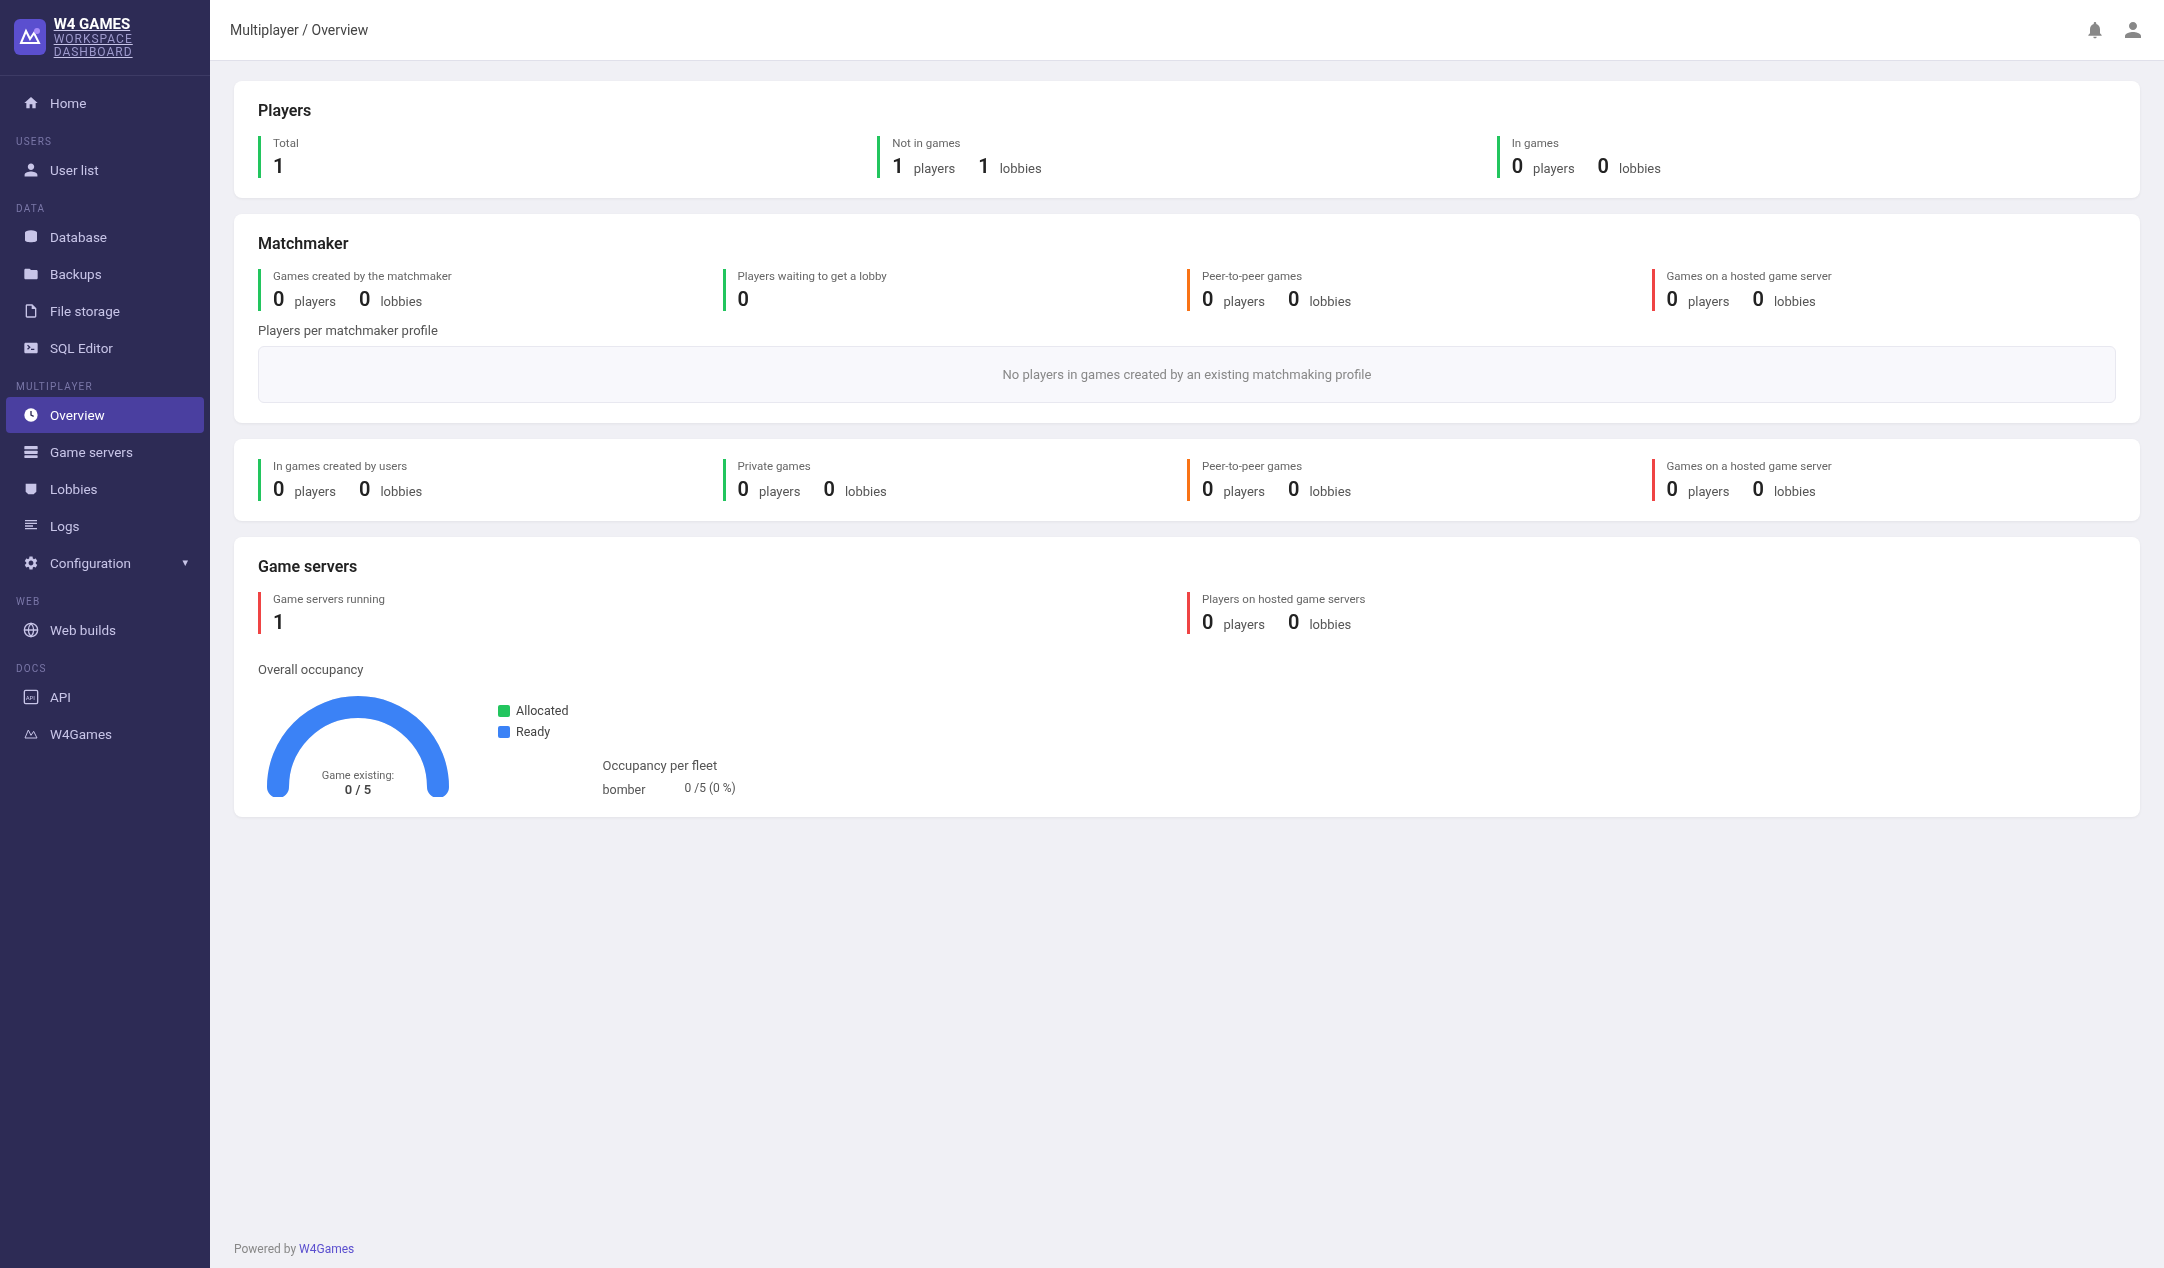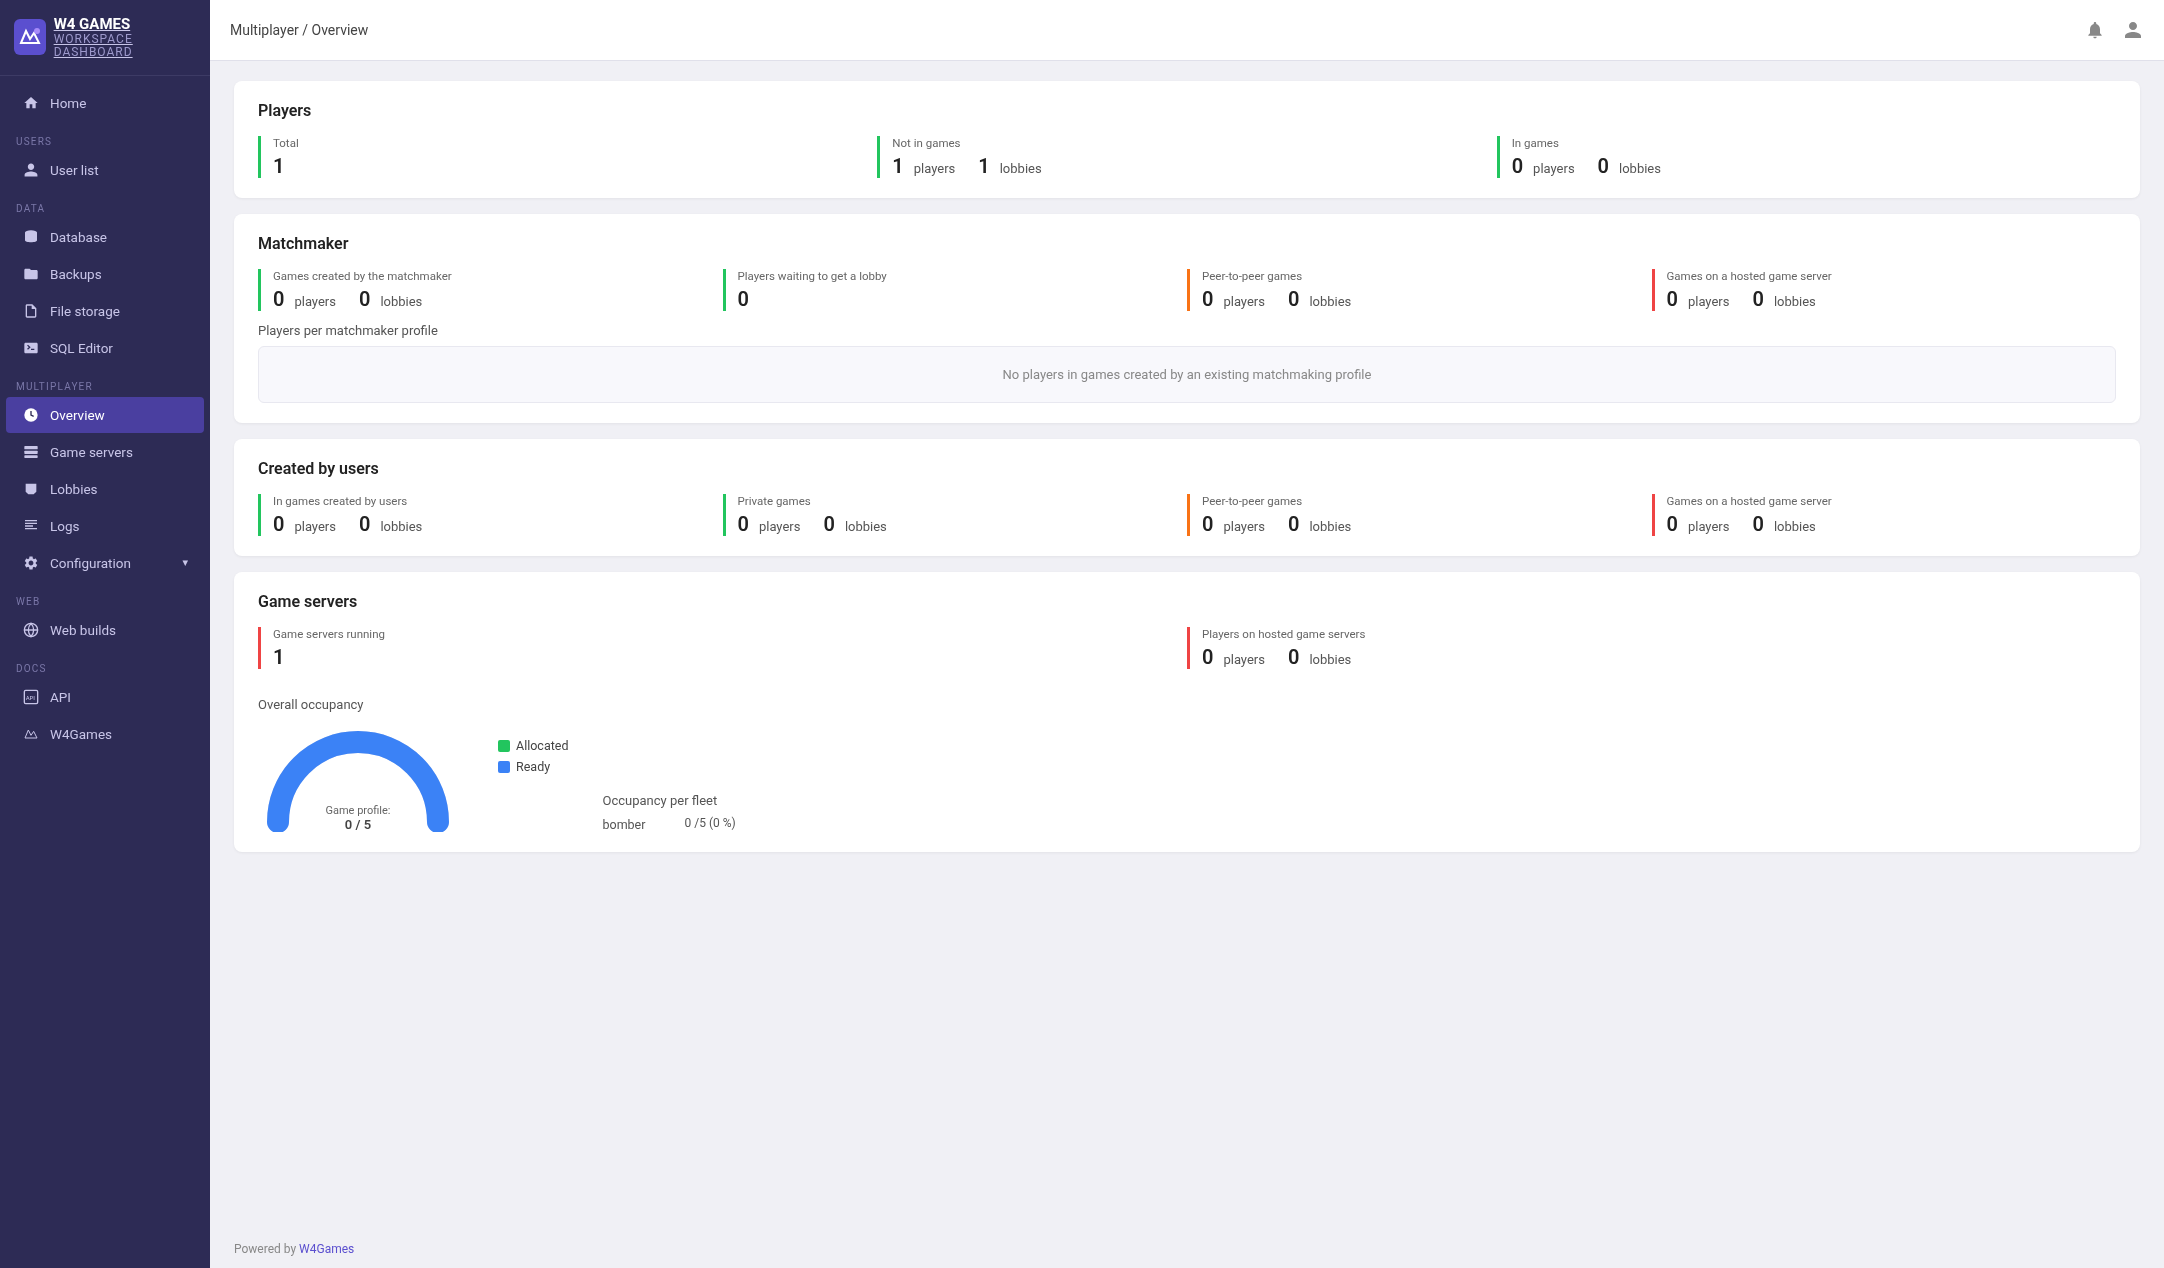--- a/index.html
+++ b/index.html
@@ -378,21 +378,20 @@
             <span>0</span><span class="unit">players</span>
             <span style="margin-left:8px">0</span><span class="unit">lobbies</span>
           </div>
         </div>
       </div>
       <div class="section-subtitle">Players per matchmaker profile</div>
       <div class="empty-box">No players in games created by an existing matchmaking profile</div>
     </div>
 
     <div class="card">
-      <div class="card-title">Created by users</div>
       <div class="stats-row">
         <div class="stat-item green">
           <div class="stat-label">In games created by users</div>
           <div class="stat-value">
             <span>0</span><span class="unit">players</span>
             <span style="margin-left:8px">0</span><span class="unit">lobbies</span>
           </div>
         </div>
         <div class="stat-item green">
           <div class="stat-label">Private games</div>
@@ -440,21 +439,21 @@
           <div class="gauge-row">
             <div class="gauge-container">
               <svg class="gauge-svg" viewBox="0 0 200 110">
 
                 <path d="M 20 100 A 80 80 0 0 1 180 100" stroke="#e0e0ea" stroke-width="22" fill="none" stroke-linecap="round"></path>
 
                 <path d="M 20 100 A 80 80 0 0 1 180 100" stroke="#3b82f6" stroke-width="22" fill="none" stroke-linecap="round"></path>
 
               </svg>
               <div class="gauge-label">
-                <div class="gl-title">Game profile:</div>
+                <div class="gl-title">Game existing:</div>
                 <div class="gl-value">0 / 5</div>
               </div>
             </div>
             <div class="gauge-legend">
               <div class="legend-item">
                 <div class="legend-dot green"></div>
                 <span>Allocated</span>
               </div>
               <div class="legend-item">
                 <div class="legend-dot blue"></div>

